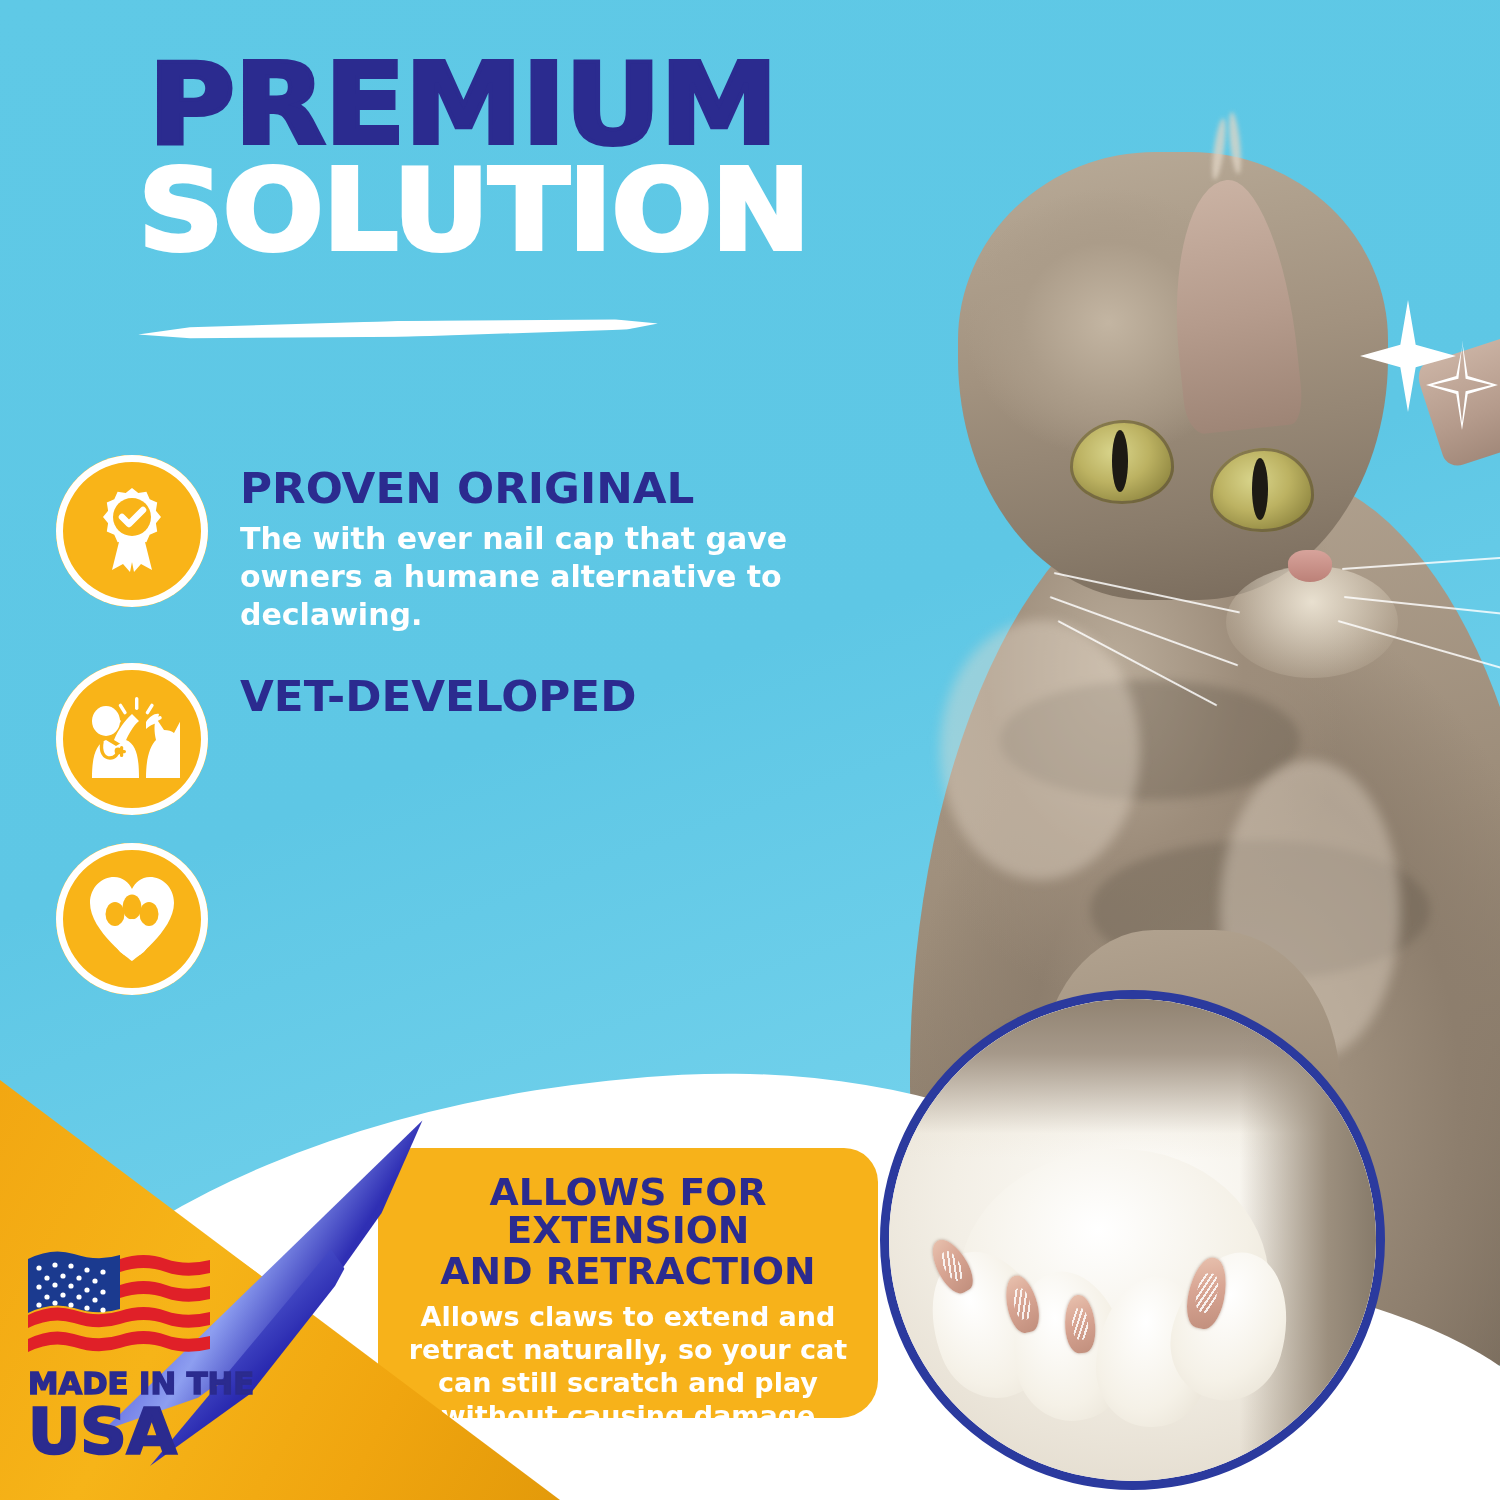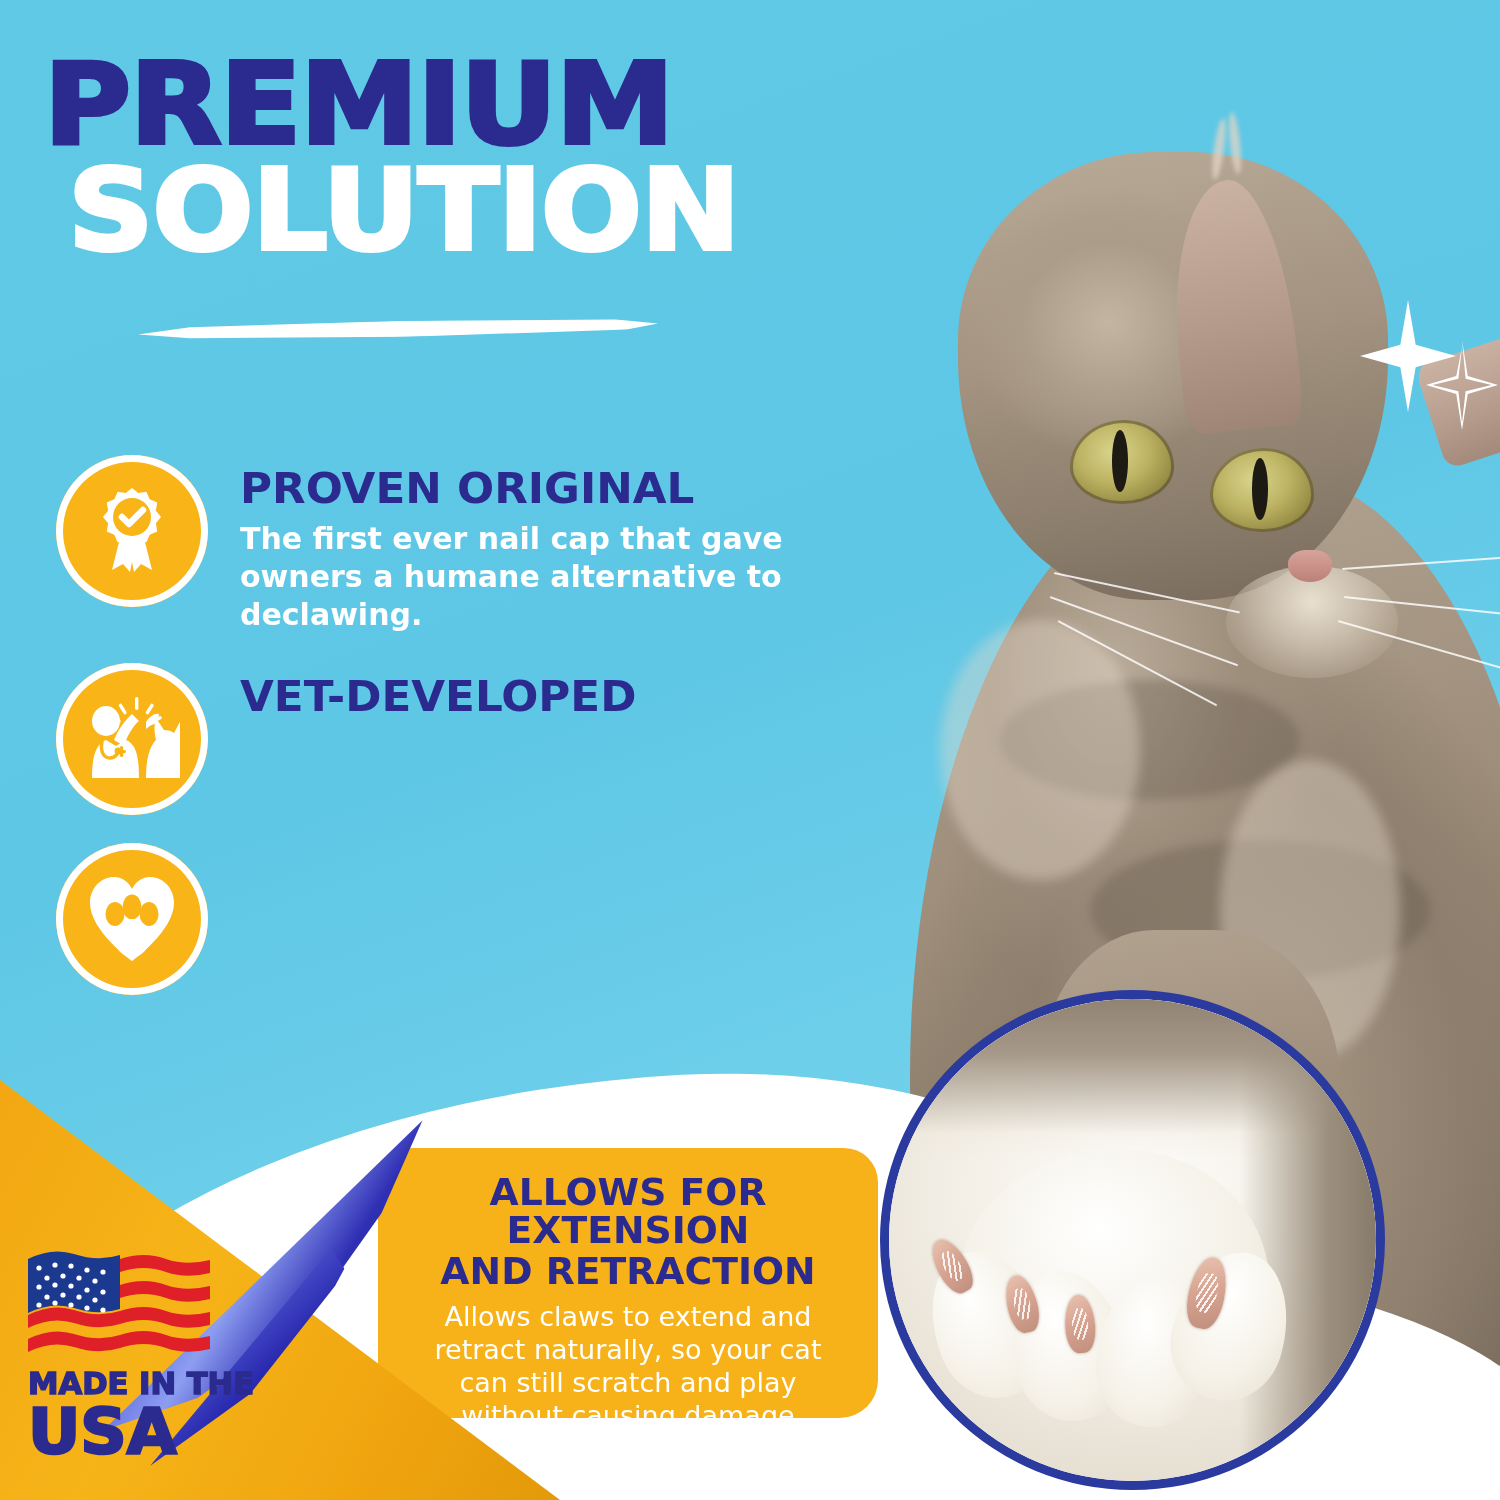--- a/index.html
+++ b/index.html
@@ -89,21 +89,21 @@
     clip-path:polygon(50% 0%,58% 40%,100% 50%,58% 60%,50% 100%,42% 60%,0% 50%,42% 40%);
   }
   .spark-hollow{
     width:100%; height:100%;
     background:#ffffff;
     clip-path:polygon(50% 0%,58% 40%,100% 50%,58% 60%,50% 100%,42% 60%,0% 50%,42% 40%,
                       50% 8%,45% 43%,9% 50%,45% 57%,50% 92%,55% 57%,91% 50%,55% 43%);
   }
 
   
-  .headline{ position:absolute; left:44px; top:52px; width:790px; }
+  .headline{ position:absolute; left:44px; top:52px; width:790px;text-align:center; }
   .h-premium{
     font-family:"DejaVu Sans", sans-serif;
     font-weight:700; font-size:112px; letter-spacing:-1px; line-height:.94;
     color:#2b2b8f;
     -webkit-text-stroke:4px #2b2b8f;
     transform:scaleX(1.06); transform-origin:left center;
   }
   .h-solution{
     font-family:"DejaVu Sans", sans-serif;
     font-weight:700; font-size:112px; letter-spacing:-1px; line-height:.96;
@@ -206,21 +206,21 @@
     text-align:center;
   }
   .callout-title{
     font-family:"DejaVu Sans", sans-serif;
     font-weight:700; font-size:37px; line-height:1.04; color:#2b2b8f;
     transform:scaleX(1.02);
     margin-bottom:10px;
   }
   .callout-desc{
     font-family:"DejaVu Sans", sans-serif;
-    font-weight:400; font-size:27px; line-height:1.22; color:#ffffff;
+    font-weight:700; font-size:27px; line-height:1.22; color:#ffffff;
     padding:0 12px;
   }
 
   
   .paw-circle{
     position:absolute; left:880px; top:990px; width:505px; height:500px;
     border-radius:50%;
     border:9px solid #2b3a9e;
     overflow:hidden;
     background:#ffffff;
@@ -324,21 +324,21 @@
             <path d="M30 52 L22 84 L33 78 L40 86 L46 56 Z"></path>
             <path d="M54 52 L62 84 L51 78 L44 86 L38 56 Z"></path>
             <path d="M42 2 l6.3 5.1 8.1-1.3 3.3 7.5 7.5 3.3 -1.3 8.1 5.1 6.3 -5.1 6.3 1.3 8.1 -7.5 3.3 -3.3 7.5 -8.1-1.3 -6.3 5.1 -6.3-5.1 -8.1 1.3 -3.3-7.5 -7.5-3.3 1.3-8.1 -5.1-6.3 5.1-6.3 -1.3-8.1 7.5-3.3 3.3-7.5 8.1 1.3Z"></path>
           </g>
           <circle cx="42" cy="31" r="19" fill="#f9b418"></circle>
           <path d="M32 31 l7 7 14-14" stroke="#ffffff" stroke-width="6.5" fill="none" stroke-linecap="round" stroke-linejoin="round"></path>
         </svg>
       </div>
       <div class="feature-text">
         <div class="feature-title">PROVEN ORIGINAL</div>
-        <div class="feature-desc">The first ever nail cap that gave owners a humane alternative to declawing.</div>
+        <div class="feature-desc">The with ever nail cap that gave owners a humane alternative to declawing.</div>
       </div>
     </div>
 
     <div class="feature">
       <div class="feature-icon">
         <svg width="96" height="86" viewBox="0 0 96 86">
           <g fill="#ffffff">
 
             <rect x="51" y="1" width="3.4" height="13" rx="1.7"></rect>
             <rect x="37" y="7" width="3.4" height="12" rx="1.7" transform="rotate(-32 38.7 13)"></rect>

